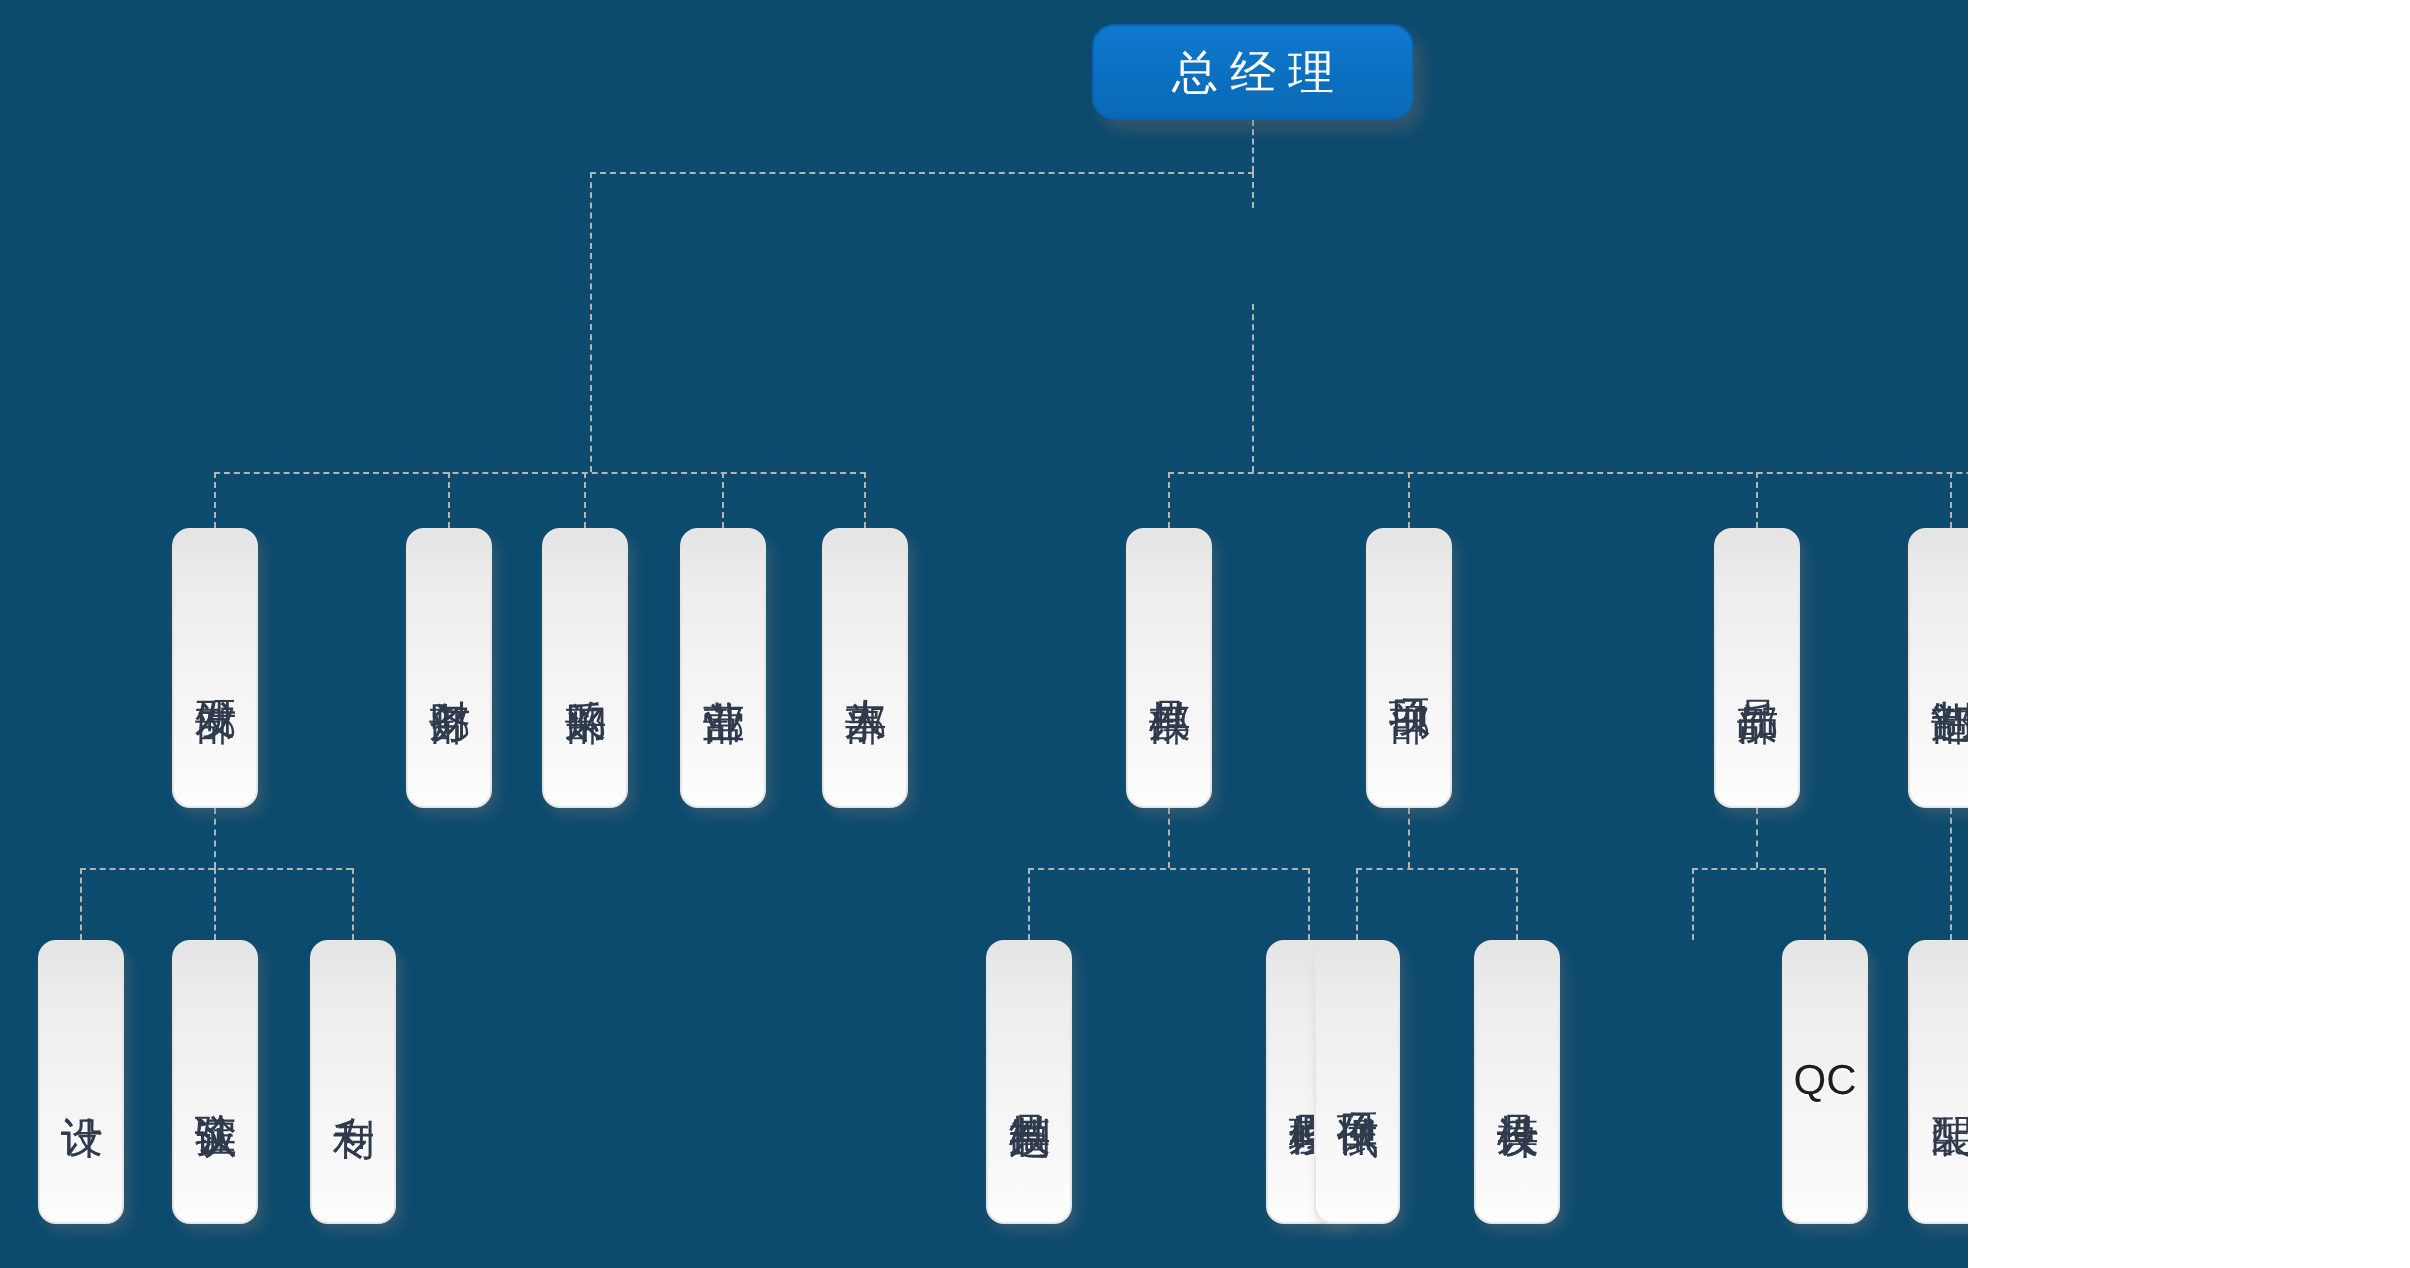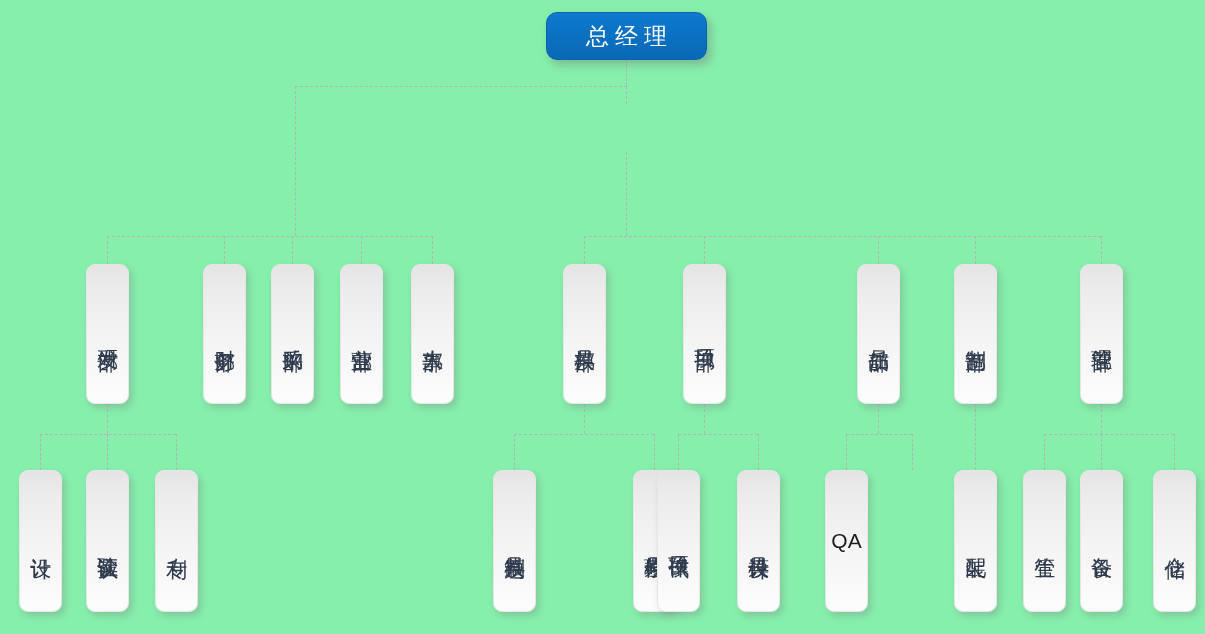--- a/index.html
+++ b/index.html
@@ -6,23 +6,23 @@
   html, body {
     margin: 0;
     padding: 0;
     background: #ffffff;
   }
   body {
     font-family: "Liberation Serif", "DejaVu Serif", serif;
   }
   #chart-root {
     position: relative;
-    width: 1205px;
+    width: 984px;
     height: 634px;
-    background: #86efac;
+    background: #0c4a6e;
     overflow: hidden;
   }
 
   
   .conn {
     position: absolute;
     pointer-events: none;
   }
   .conn.v {
     border-left: 1px dashed #b4b4b4;
@@ -197,22 +197,22 @@
     <span class="label">模具修理</span>
   </div>
 
   <div class="node gray" style="left:657px; top:470px; width:43px; height:142px;">
     <span class="label">项目试作</span>
   </div>
   <div class="node gray" style="left:737px; top:470px; width:43px; height:142px;">
     <span class="label">模具设计</span>
   </div>
 
-  <div class="node gray latin" style="left:825px; top:470px; width:43px; height:142px;">
-    <span class="label">QA</span>
+  <div class="node gray latin" style="left:891px; top:470px; width:43px; height:142px;">
+    <span class="label">QC</span>
   </div>
 
   <div class="node gray" style="left:954px; top:470px; width:43px; height:142px;">
     <span class="label">装配</span>
   </div>
 
   <div class="node gray" style="left:1023px; top:470px; width:43px; height:142px;">
     <span class="label">生管</span>
   </div>
   <div class="node gray" style="left:1080px; top:470px; width:43px; height:142px;">

